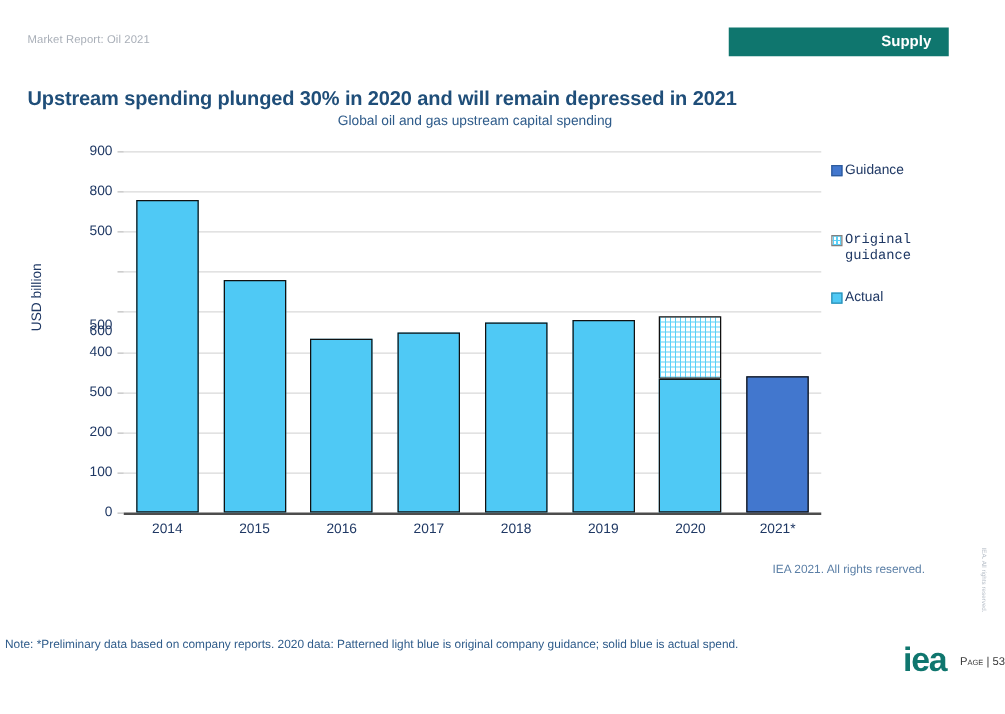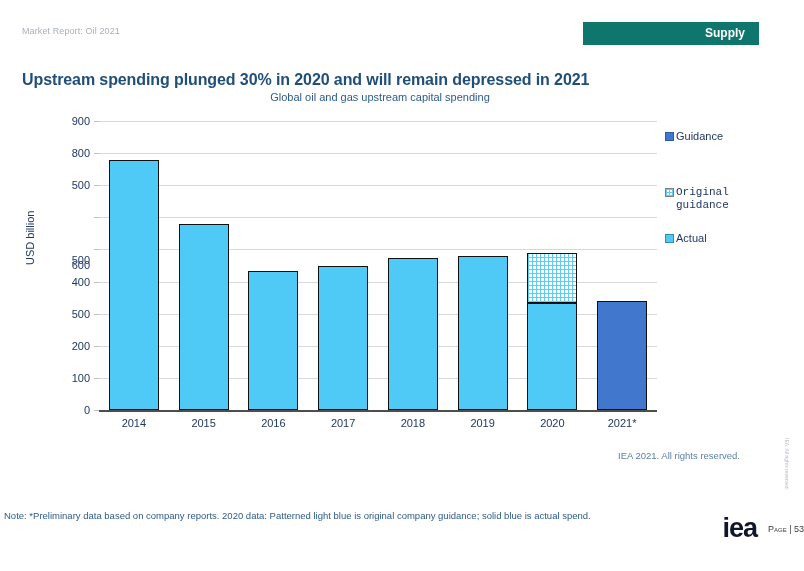--- a/index.html
+++ b/index.html
@@ -213,21 +213,21 @@
     color: #3A3A3A;
     font-variant: small-caps;
     white-space: nowrap;
   }
   #iea-logo {
     position: absolute;
     right: 47px;
     top: 515px;
     font-size: 27px;
     font-weight: bold;
-    color: #0f172a;
+    color: #0f766e;
     letter-spacing: -1px;
     line-height: 27px;
     white-space: nowrap;
     margin-left: 12px;
   }
   #vertical-rights {
     position: absolute;
     right: 14px;
     top: 490px;
     font-size: 5px;

